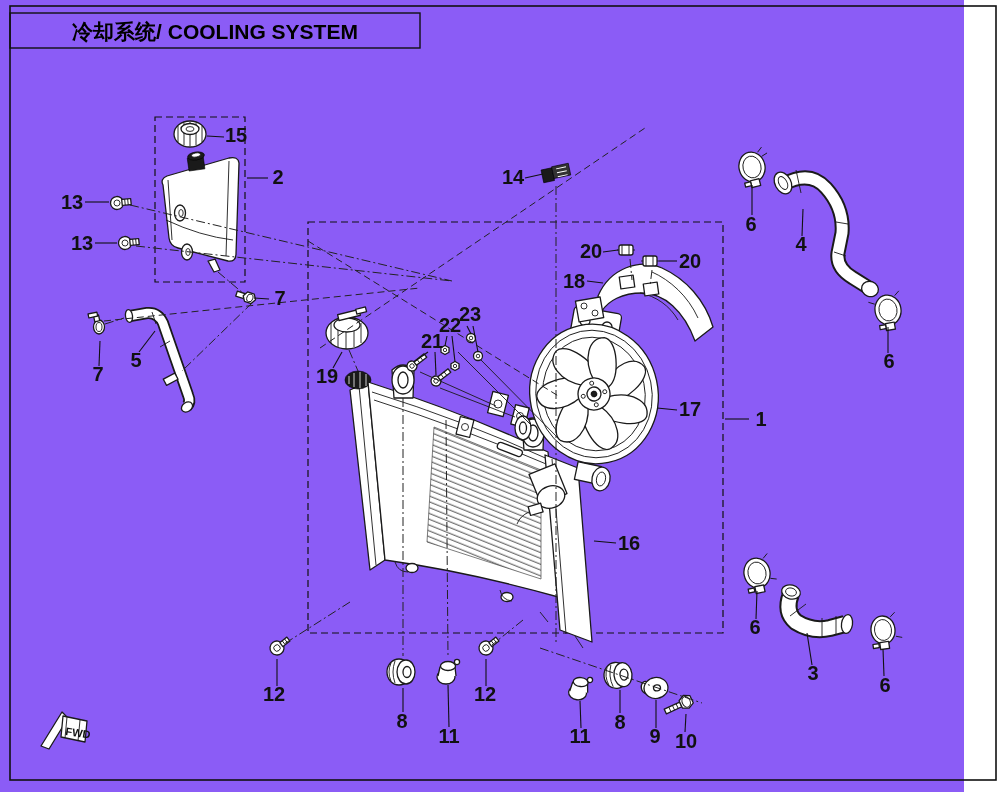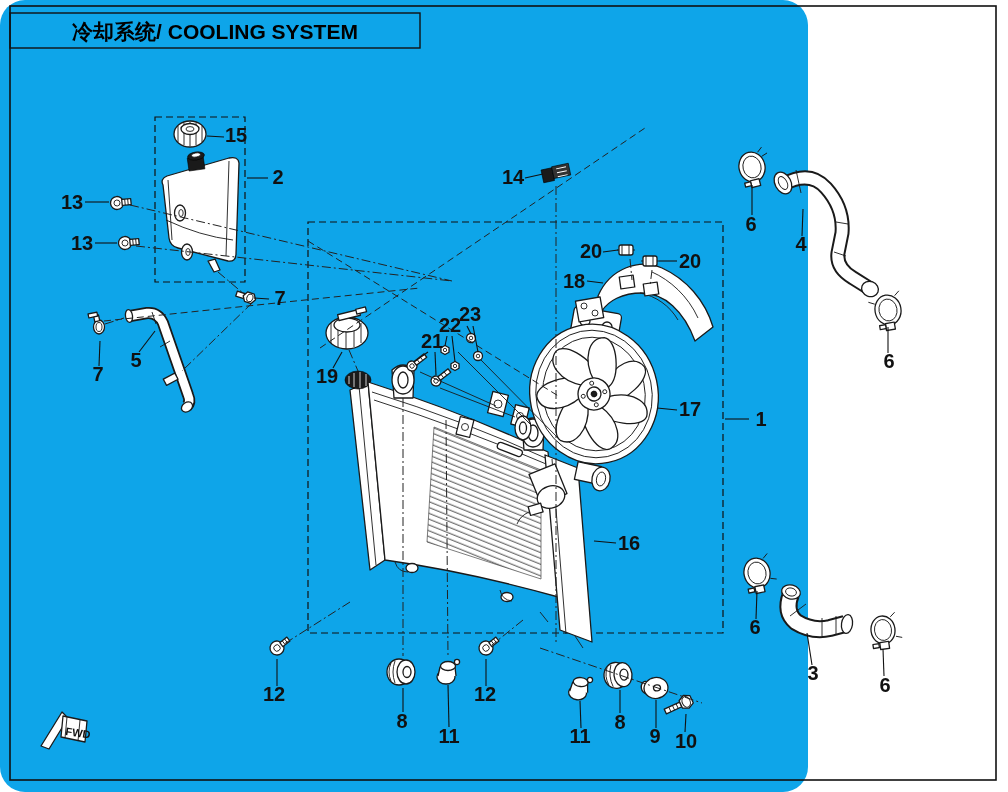--- a/index.html
+++ b/index.html
@@ -1,16 +1,16 @@
 <!DOCTYPE html>
 <html><head>
 <meta charset="utf-8">
 <style>
   html,body{margin:0;padding:0;background:#fff;}
-  .stage{width:808px;height:792px;position:relative;background:#0ea5e9;border-radius:25px;}
+  .stage{width:964px;height:792px;position:relative;background:#8b5cf6;}
   svg{display:block;}
   .frame{fill:none;stroke:#111;stroke-width:1.6;}
   .tbox{fill:none;stroke:#111;stroke-width:1.4;}
   .title{font:bold 21px "Liberation Sans",sans-serif;fill:#000;}
   .lbl{font:bold 20px "Liberation Sans",sans-serif;fill:#111;}
   .fwdlbl{font:bold 11px "Liberation Sans",sans-serif;fill:#111;}
   .part{fill:#fff;stroke:#1a1a1a;stroke-width:1.3;stroke-linejoin:round;}
   .thin{fill:none;stroke:#1a1a1a;stroke-width:0.9;}
   .dark{fill:#1a1a1a;stroke:#000;stroke-width:.6;}
   .tube{fill:none;stroke:#1a1a1a;stroke-width:15;}

